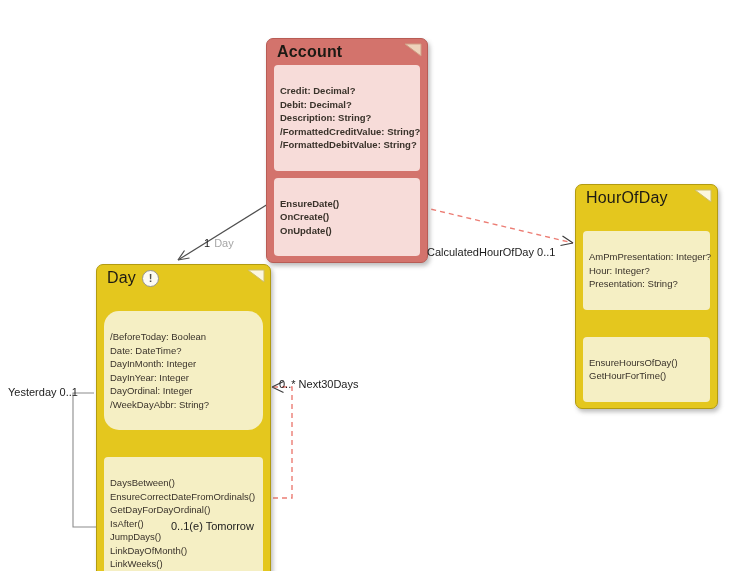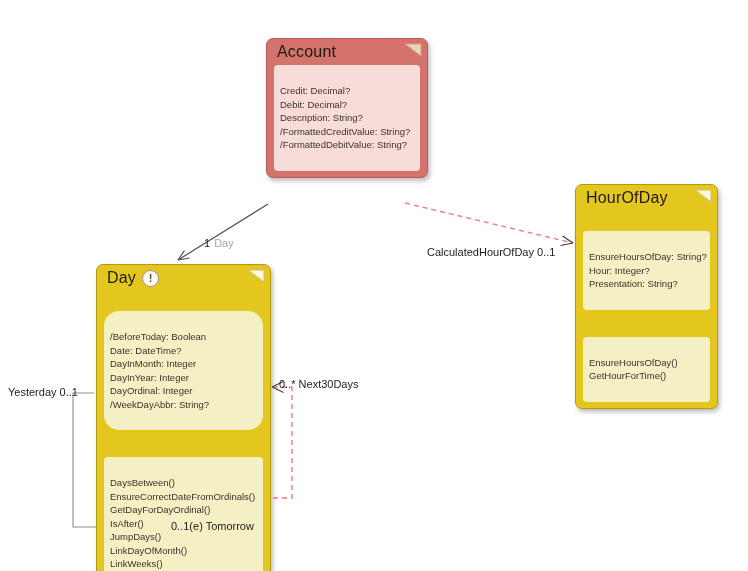--- a/index.html
+++ b/index.html
@@ -7,21 +7,21 @@
     position:relative;width:748px;height:571px;overflow:hidden;background:#ffffff;
     font-family:"Liberation Sans", sans-serif;
   }
   svg.connectors{position:absolute;left:0;top:0;}
   .class-box{
     position:absolute;display:flex;flex-direction:column;
     border-radius:7px;box-sizing:border-box;
     box-shadow:2px 3px 4px rgba(110,110,110,.45);
     padding-bottom:6px;
   }
-  .class-box.red{border:1px solid #b85c55;}
+  .class-box.red{border:1px solid #b85c55;font-weight:bold;}
   .class-box.yellow{border:1px solid #b29b11;gap:20px;}
   .class-header{display:flex;align-items:center;gap:6px;padding:4px 10px 4px 10px;}
   .class-title{font-size:16px;color:#1d1a14;letter-spacing:.2px;}
   .fold{position:absolute;top:4px;right:4px;}
   .warn-badge{
     display:inline-flex;align-items:center;justify-content:center;
     width:15px;height:15px;border-radius:50%;
     background:#fdfbf2;border:1px solid #97958d;color:#53514a;
     font-size:11px;font-weight:bold;line-height:1;
   }
@@ -73,20 +73,25 @@
     <div class="class-header">
       <span class="class-title">Account</span>
     </div>
     <div class="panel" style="background-color: rgb(247, 220, 217);">
         <div class="member">Credit: Decimal?</div>
         <div class="member">Debit: Decimal?</div>
         <div class="member">Description: String?</div>
         <div class="member">/FormattedCreditValue: String?</div>
         <div class="member">/FormattedDebitValue: String?</div>
       </div>
+    <div class="panel" style="background-color: rgb(247, 220, 217);">
+        <div class="member">EnsureDate()</div>
+        <div class="member">OnCreate()</div>
+        <div class="member">OnUpdate()</div>
+      </div>
   </div>
 
   <div class="class-box yellow" id="box-day" style="background-color: rgb(228, 199, 30);">
     <svg class="fold" width="20" height="16">
       <polygon points="2,1 18,1 18,13" fill="#fcf7de" stroke="#cdbd6a" stroke-width="1"></polygon>
     </svg>
     <div class="class-header">
       <span class="class-title">Day</span>
       <span class="warn-badge">!</span>
     </div>
@@ -110,21 +115,21 @@
   </div>
 
   <div class="class-box yellow" id="box-hourofday" style="background-color: rgb(228, 199, 30);">
     <svg class="fold" width="20" height="16">
       <polygon points="2,1 18,1 18,13" fill="#fcf7de" stroke="#cdbd6a" stroke-width="1"></polygon>
     </svg>
     <div class="class-header">
       <span class="class-title">HourOfDay</span>
     </div>
     <div class="panel" style="background-color: rgb(245, 239, 196);">
-        <div class="member">EnsureHoursOfDay: String?</div>
+        <div class="member">AmPmPresentation: Integer?</div>
         <div class="member">Hour: Integer?</div>
         <div class="member">Presentation: String?</div>
       </div>
     <div class="panel" style="background-color: rgb(245, 239, 196);">
         <div class="member">EnsureHoursOfDay()</div>
         <div class="member">GetHourForTime()</div>
       </div>
   </div>
 
   <div class="edge-label" id="lbl-day-mult">

